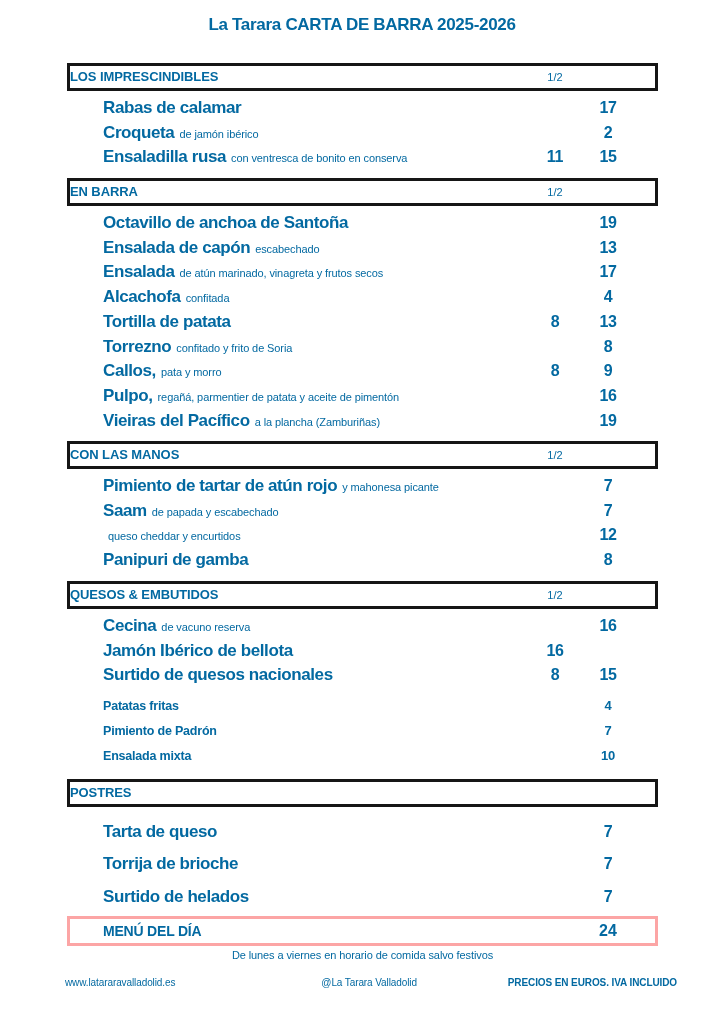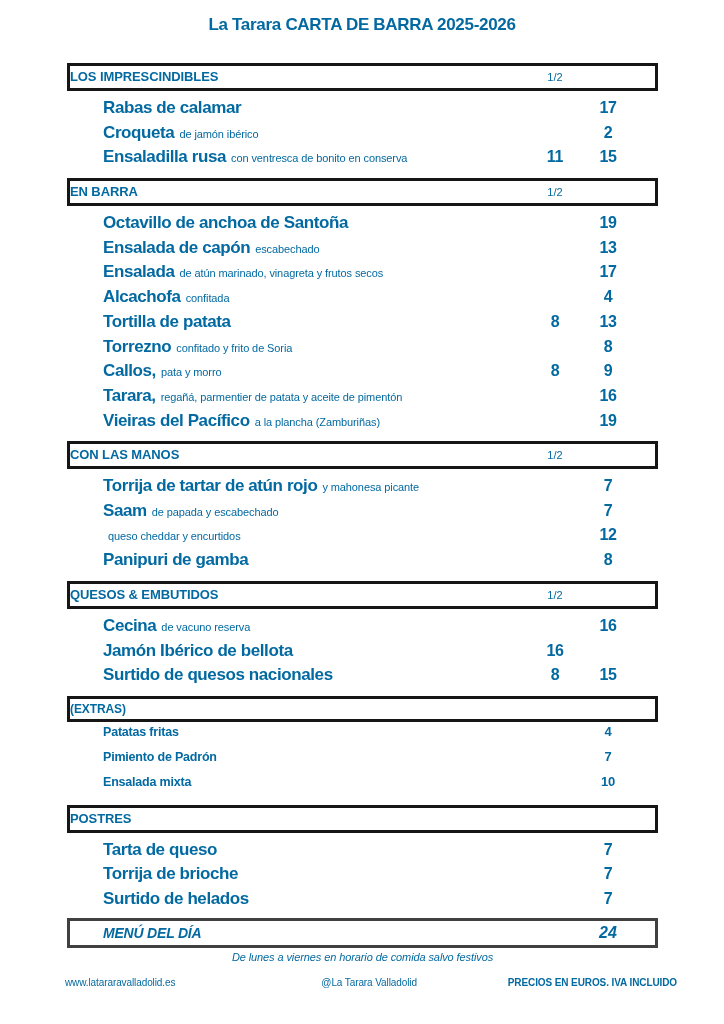--- a/index.html
+++ b/index.html
@@ -61,27 +61,26 @@
   .row .col.full{margin-right:25px;}
   
   .menu-section.small .sec-box{height:20px;}
   .menu-section.small .sec-title{line-height:20px;font-size:12px;}
   .menu-section.small .rows{padding:2px 0 6px;}
   .menu-section.small .row{height:25px;}
   .menu-section.small .row .name{font-size:12.5px;letter-spacing:-0.2px;}
   .menu-section.small .row .col{font-size:13px;}
   
   .menu-section.postres .rows{padding:7px 0 5px;}
-  .menu-section.postres .row{height:24.3px;}
+  .menu-section.postres .row{height:24.3px;margin-top:8px;}
   
   .menu-dia{
     position:relative;
-    border:3px solid #404040;
+    border:3px solid #fca5a5;
     height:24px;
-    font-style:italic;
   }
   .menu-dia .md-title{
     position:absolute;left:33px;top:0;
     line-height:24px;font-size:14px;font-weight:700;letter-spacing:-0.2px;
   }
   .menu-dia .md-desc{
     position:absolute;left:120px;right:120px;top:0;
     text-align:center;line-height:24px;
     font-size:11px;font-weight:400;letter-spacing:-0.1px;
     white-space:nowrap;
@@ -188,21 +187,21 @@
     <span class="col full">8</span>
   </div>
             <div class="row">
     <span class="name">Callos,</span>
     <span class="desc">pata y morro</span>
     <span class="spacer"></span>
     <span class="col half">8</span>
     <span class="col full">9</span>
   </div>
             <div class="row">
-    <span class="name">Tarara,</span>
+    <span class="name">Pulpo,</span>
     <span class="desc">regañá, parmentier de patata y aceite de pimentón</span>
     <span class="spacer"></span>
     <span class="col half"></span>
     <span class="col full">16</span>
   </div>
             <div class="row">
     <span class="name">Vieiras del Pacífico</span>
     <span class="desc">a la plancha  (Zamburiñas)</span>
     <span class="spacer"></span>
     <span class="col half"></span>
@@ -210,21 +209,21 @@
   </div>
           </div>
   </section>
         <section class="menu-section">
     <div class="sec-box">
       <span class="sec-title">CON LAS MANOS</span>
       <span class="sec-half">1/2</span>
     </div>
     <div class="rows">
             <div class="row">
-    <span class="name">Torrija de tartar de atún rojo</span>
+    <span class="name">Pimiento de tartar de atún rojo</span>
     <span class="desc">y mahonesa picante</span>
     <span class="spacer"></span>
     <span class="col half"></span>
     <span class="col full">7</span>
   </div>
             <div class="row">
     <span class="name">Saam</span>
     <span class="desc">de papada y escabechado</span>
     <span class="spacer"></span>
     <span class="col half"></span>
@@ -268,24 +267,20 @@
             <div class="row">
     <span class="name">Surtido de quesos nacionales</span>
 
     <span class="spacer"></span>
     <span class="col half">8</span>
     <span class="col full">15</span>
   </div>
           </div>
   </section>
         <section class="menu-section small">
-    <div class="sec-box">
-      <span class="sec-title">(EXTRAS)</span>
-
-    </div>
     <div class="rows">
             <div class="row">
     <span class="name">Patatas fritas</span>
 
     <span class="spacer"></span>
     <span class="col half"></span>
     <span class="col full">4</span>
   </div>
             <div class="row">
     <span class="name">Pimiento de Padrón</span>

